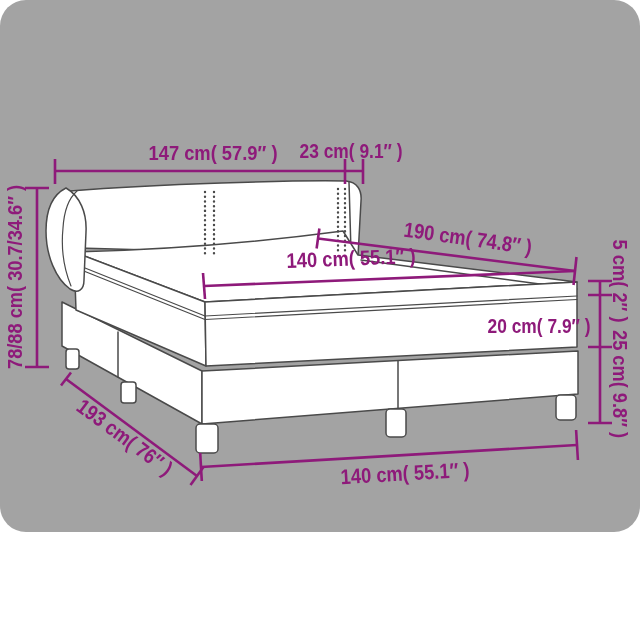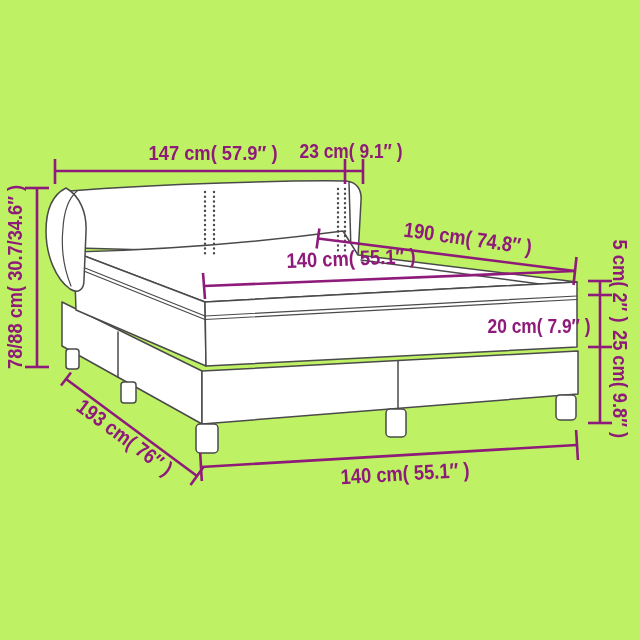--- a/index.html
+++ b/index.html
@@ -1,16 +1,16 @@
 <!DOCTYPE html>
 <html><head>
 <meta charset="utf-8">
 <style>
   html,body{margin:0;padding:0;background:#ffffff;}
-  .stage{position:relative;width:640px;height:640px;background:#bef264;overflow:hidden;}
+  .stage{position:relative;width:640px;height:532px;background:#a3a3a3;overflow:hidden;border-radius:26px;}
   svg{display:block;}
   .dim-label{
     font-family:"Liberation Sans","DejaVu Sans",sans-serif;
     font-weight:bold;
     font-size:21px;
   }
 </style>
 </head>
 <body>
 

